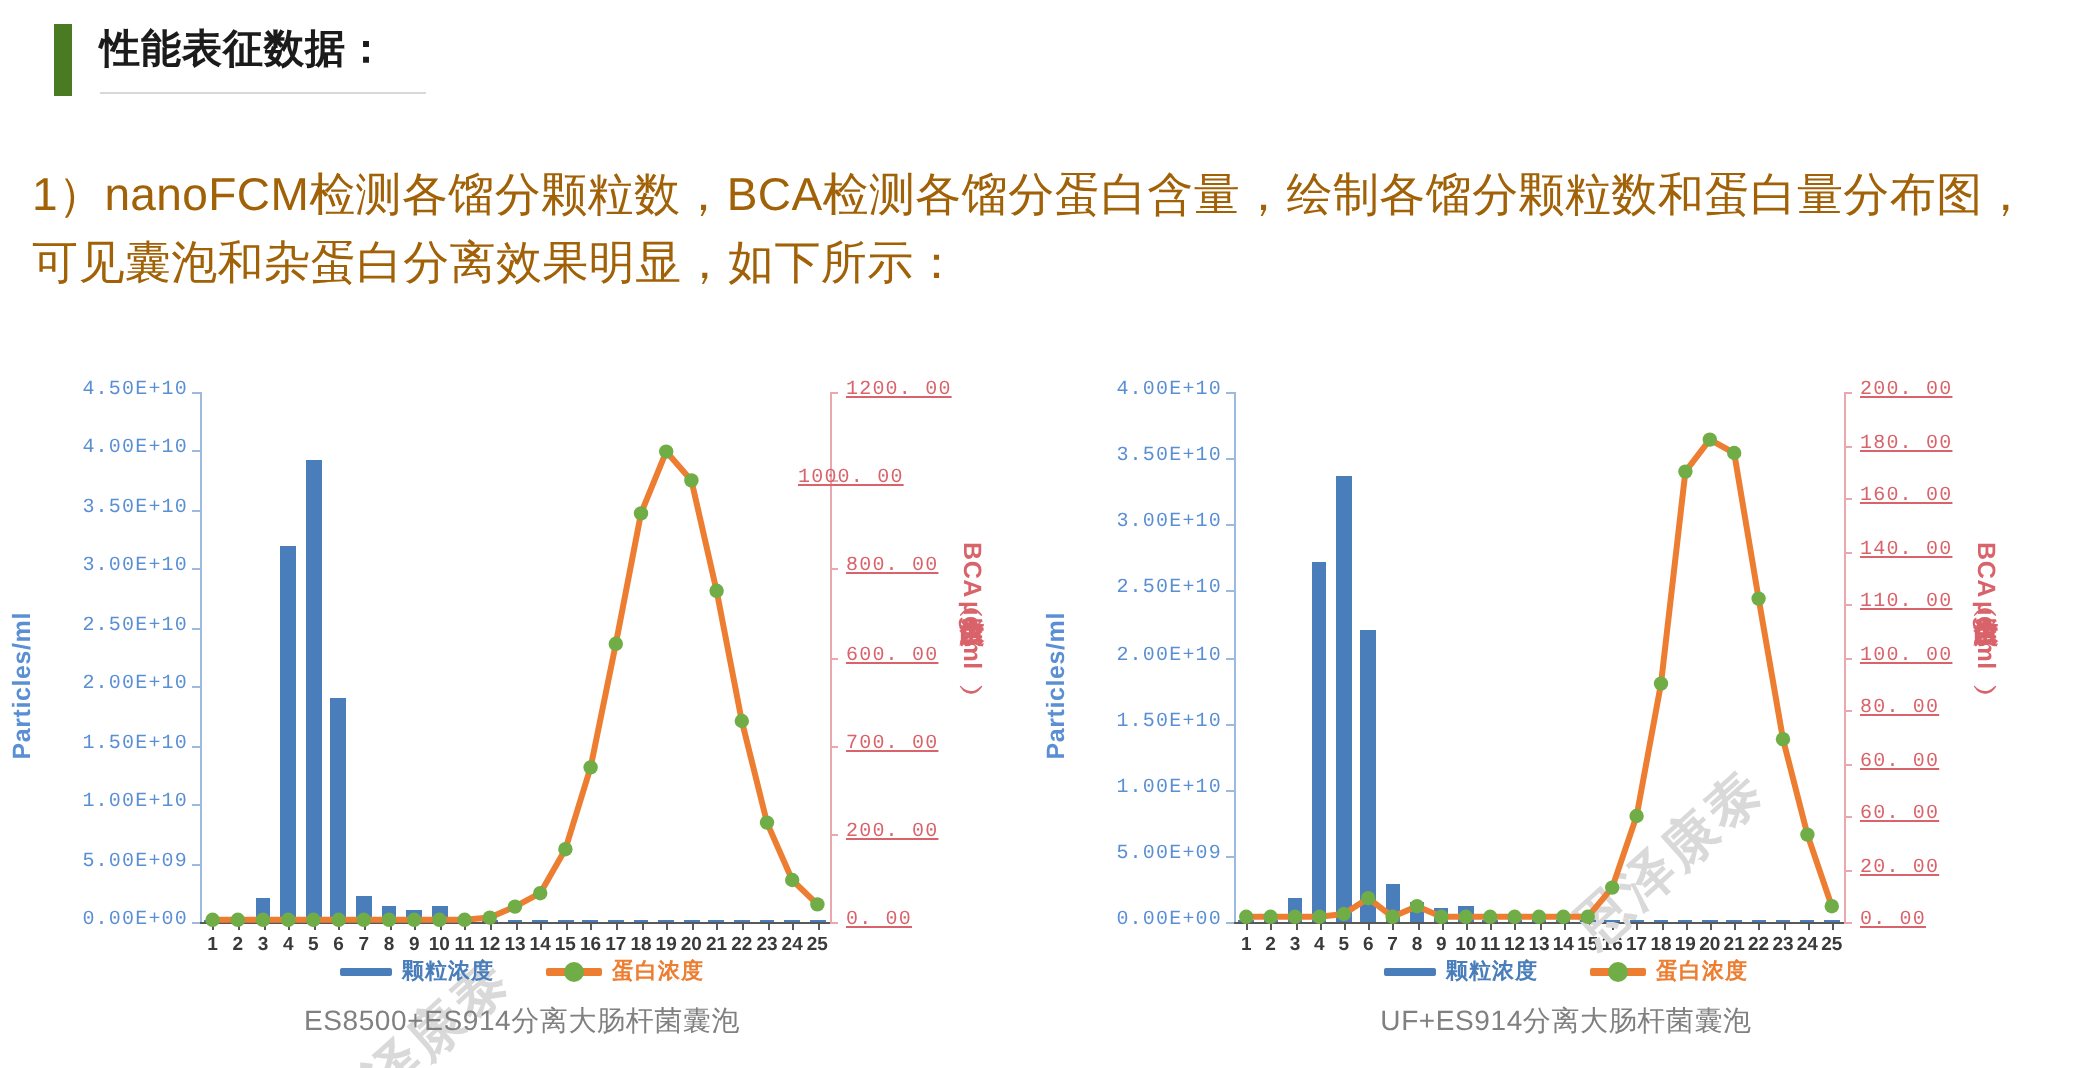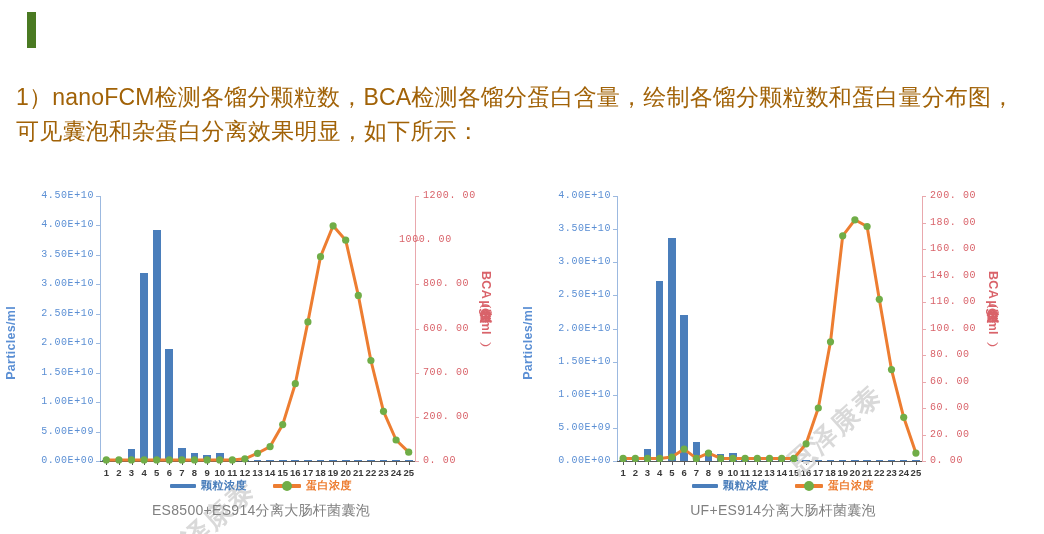--- a/index.html
+++ b/index.html
@@ -55,20 +55,21 @@
   }
   .ylab{
     position:absolute;font-size:10px;color:#5b8fd4;
     text-align:right;white-space:nowrap;letter-spacing:.6px;
     font-family:"Liberation Mono","DejaVu Sans Mono",monospace;
   }
   .ylab-r{
     position:absolute;font-size:10px;color:#d9636a;
     text-align:left;white-space:nowrap;letter-spacing:.6px;
     font-family:"Liberation Mono","DejaVu Sans Mono",monospace;
+    text-decoration:underline;
   }
   .xlab{
     position:absolute;font-size:9.5px;color:#3a3a3a;font-weight:bold;
     text-align:center;white-space:nowrap;
   }
   .bar{position:absolute;background:#4a7ebb;}
   .axisline-l{position:absolute;width:1px;background:#9cb9e0;}
   .axisline-r{position:absolute;width:1px;background:#e9a8ad;}
   .axisline-x{position:absolute;height:1.4px;background:#595959;}
   .tick-l{position:absolute;width:4px;height:1px;background:#9cb9e0;}
@@ -97,20 +98,24 @@
     position:absolute;left:0;top:326px;width:522px;text-align:center;
     font-size:14px;color:#808080;letter-spacing:.3px;
   }
   svg{display:block;}
 </style>
 </head>
 <body>
 
 <div class="section-head">
   <div class="accent-bar"></div>
+  <div class="head-text-wrap">
+    <div class="head-title">性能表征数据：</div>
+    <div class="head-rule"></div>
+  </div>
 </div>
 
 <div class="para">1）nanoFCM检测各馏分颗粒数，BCA检测各馏分蛋白含量，绘制各馏分颗粒数和蛋白量分布图，可见囊泡和杂蛋白分离效果明显，如下所示：</div>
 
 <div class="figures">
 
   <div class="figure">
     <div class="chart-area" id="chart-left">
         <div class="axisline-l" style="left: 100px; top: 20px; height: 265px;"></div>
         <div class="tick-l" style="left: 96px; top: 285px;"></div>

